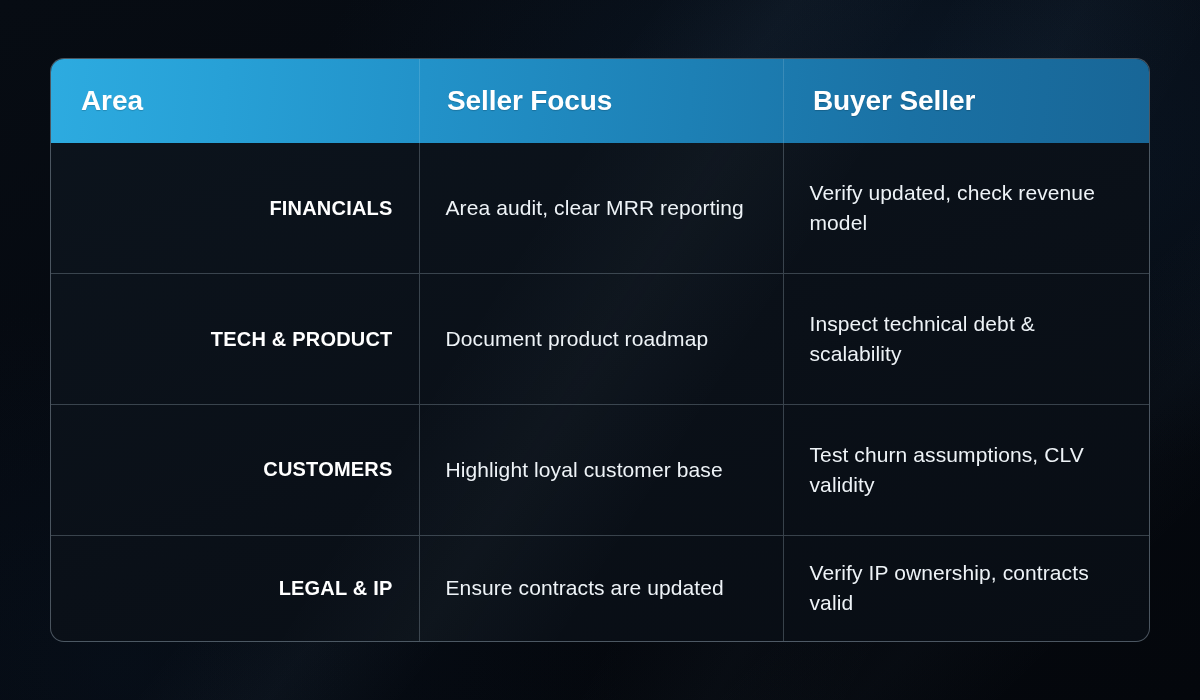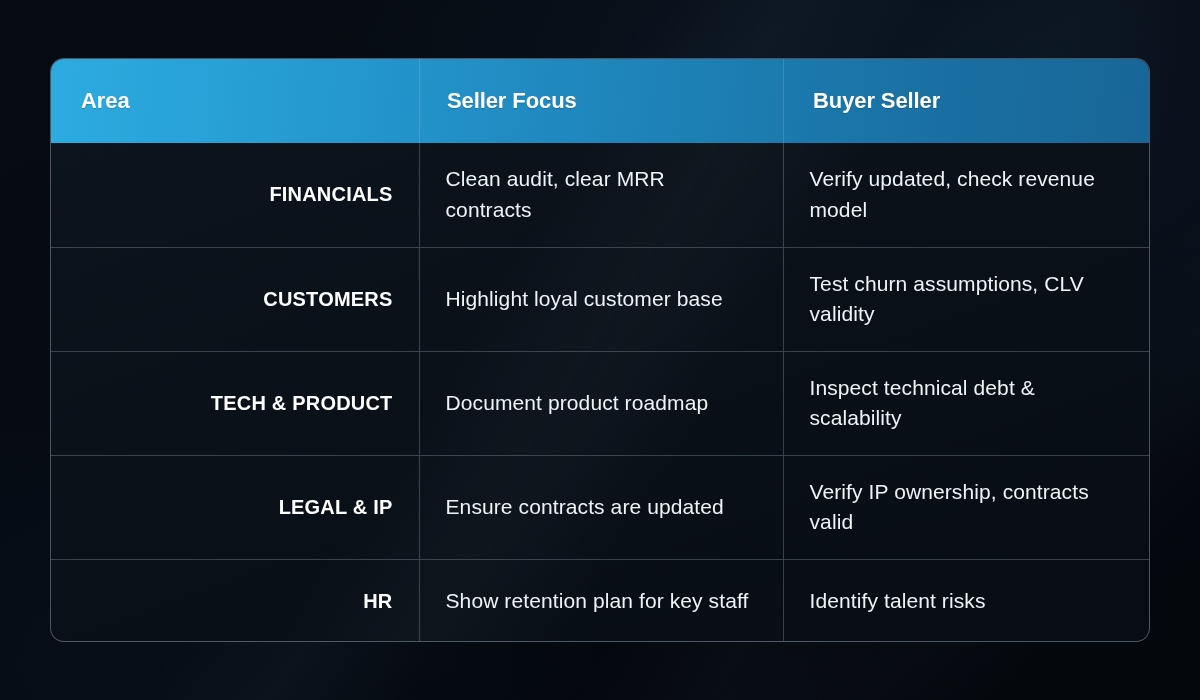--- a/index.html
+++ b/index.html
@@ -55,21 +55,21 @@
   
   thead tr {
     height: 84px;
   }
   thead th {
     margin: 0;
     padding: 0 0 0 30px;
     text-align: left;
     vertical-align: middle;
     color: #ffffff;
-    font-size: 22px;
+    font-size: 28px;
     font-weight: bold;
     letter-spacing: -0.1px;
     position: relative;
     background: transparent;
     box-sizing: border-box;
   }
   
   thead {
     position: relative;
   }
@@ -157,62 +157,53 @@
         <th class="col-h-buyer div-l" style="width:368px;">
           <span>Buyer Seller</span>
         </th>
       </tr>
     </thead>
     <tbody>
 
       <tr>
         <td class="col-area">FINANCIALS</td>
         <td class="col-focus">
-          <span class="cell-text">Clean audit, clear MRR contracts</span>
+          <span class="cell-text">Area audit, clear MRR reporting</span>
         </td>
         <td class="col-focus">
           <span class="cell-text">Verify updated, check revenue model</span>
         </td>
       </tr>
 
       <tr>
+        <td class="col-area">TECH &amp; PRODUCT</td>
+        <td class="col-focus">
+          <span class="cell-text">Document product roadmap</span>
+        </td>
+        <td class="col-focus">
+          <span class="cell-text">Inspect technical debt &amp; scalability</span>
+        </td>
+      </tr>
+
+      <tr>
         <td class="col-area">CUSTOMERS</td>
         <td class="col-focus">
           <span class="cell-text">Highlight loyal customer base</span>
         </td>
         <td class="col-focus">
           <span class="cell-text">Test churn assumptions, CLV validity</span>
         </td>
       </tr>
 
       <tr>
-        <td class="col-area">TECH &amp; PRODUCT</td>
-        <td class="col-focus">
-          <span class="cell-text">Document product roadmap</span>
-        </td>
-        <td class="col-focus">
-          <span class="cell-text">Inspect technical debt &amp; scalability</span>
-        </td>
-      </tr>
-
-      <tr>
         <td class="col-area">LEGAL &amp; IP</td>
         <td class="col-focus">
           <span class="cell-text">Ensure contracts are updated</span>
         </td>
         <td class="col-focus">
           <span class="cell-text">Verify IP ownership, contracts valid</span>
         </td>
       </tr>
 
-      <tr>
-        <td class="col-area">HR</td>
-        <td class="col-focus">
-          <span class="cell-text">Show retention plan for key staff</span>
-        </td>
-        <td class="col-focus">
-          <span class="cell-text">Identify talent risks</span>
-        </td>
-      </tr>
 
     </tbody>
   </table>
 </div>
 
 </body></html>

